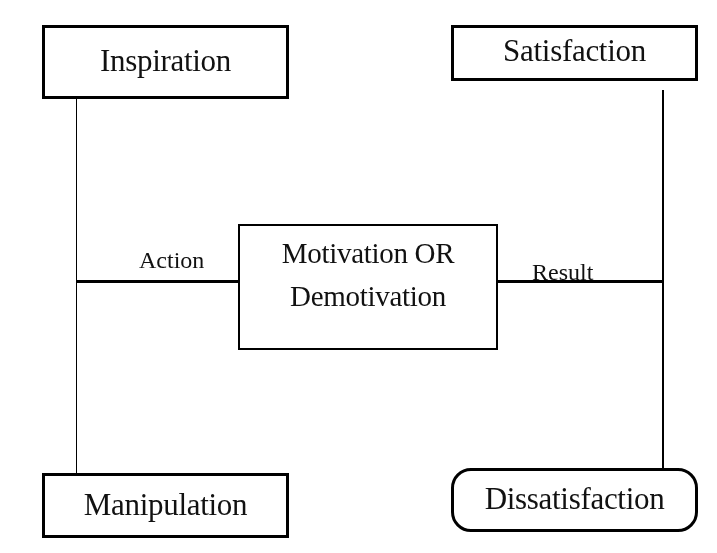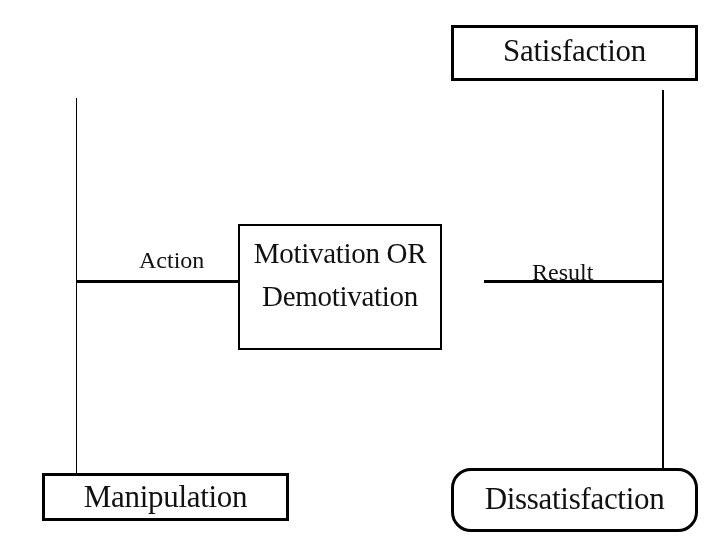--- a/index.html
+++ b/index.html
@@ -56,36 +56,39 @@
 </head>
 <body>
 
 <div class="canvas">
 
   <div class="line" style="left:76px; top:98px; width:1px; height:375px;"></div>
   <div class="line" style="left:662px; top:90px; width:2px; height:378px;"></div>
   <div class="line" style="left:76px; top:280px; width:163px; height:3px;"></div>
   <div class="line" style="left:484px; top:280px; width:180px; height:3px;"></div>
 
+  <div class="box" style="left:42px; top:25px; width:247px; height:74px;">
+    <span class="label" style="margin-top:-4px;">Inspiration</span>
+  </div>
 
   <div class="box" style="left:451px; top:25px; width:247px; height:56px;">
     <span class="label" style="margin-top:-6px;">Satisfaction</span>
   </div>
 
-  <div class="box center-box" style="left:238px; top:224px; width:204px; height:126px;">
+  <div class="box center-box" style="left:238px; top:224px; width:260px; height:126px;">
     <div class="label">
       <div>Motivation OR</div>
       <div>Demotivation</div>
     </div>
   </div>
 
   <span class="edge-label" style="left:139px; top:248px;text-align:right;">Action</span>
   <span class="edge-label" style="left:532px; top:250px;margin-top:10px;">Result</span>
 
-  <div class="box" style="left:42px; top:473px; width:247px; height:48px;">
+  <div class="box" style="left:42px; top:473px; width:247px; height:65px;">
     <span class="label" style="margin-top:-2px;">Manipulation</span>
   </div>
 
   <div class="box" style="left:451px; top:468px; width:247px; height:64px;border-radius:20px;">
     <span class="label" style="margin-top:-4px;">Dissatisfaction</span>
   </div>
 
 </div>
 
 </body></html>

